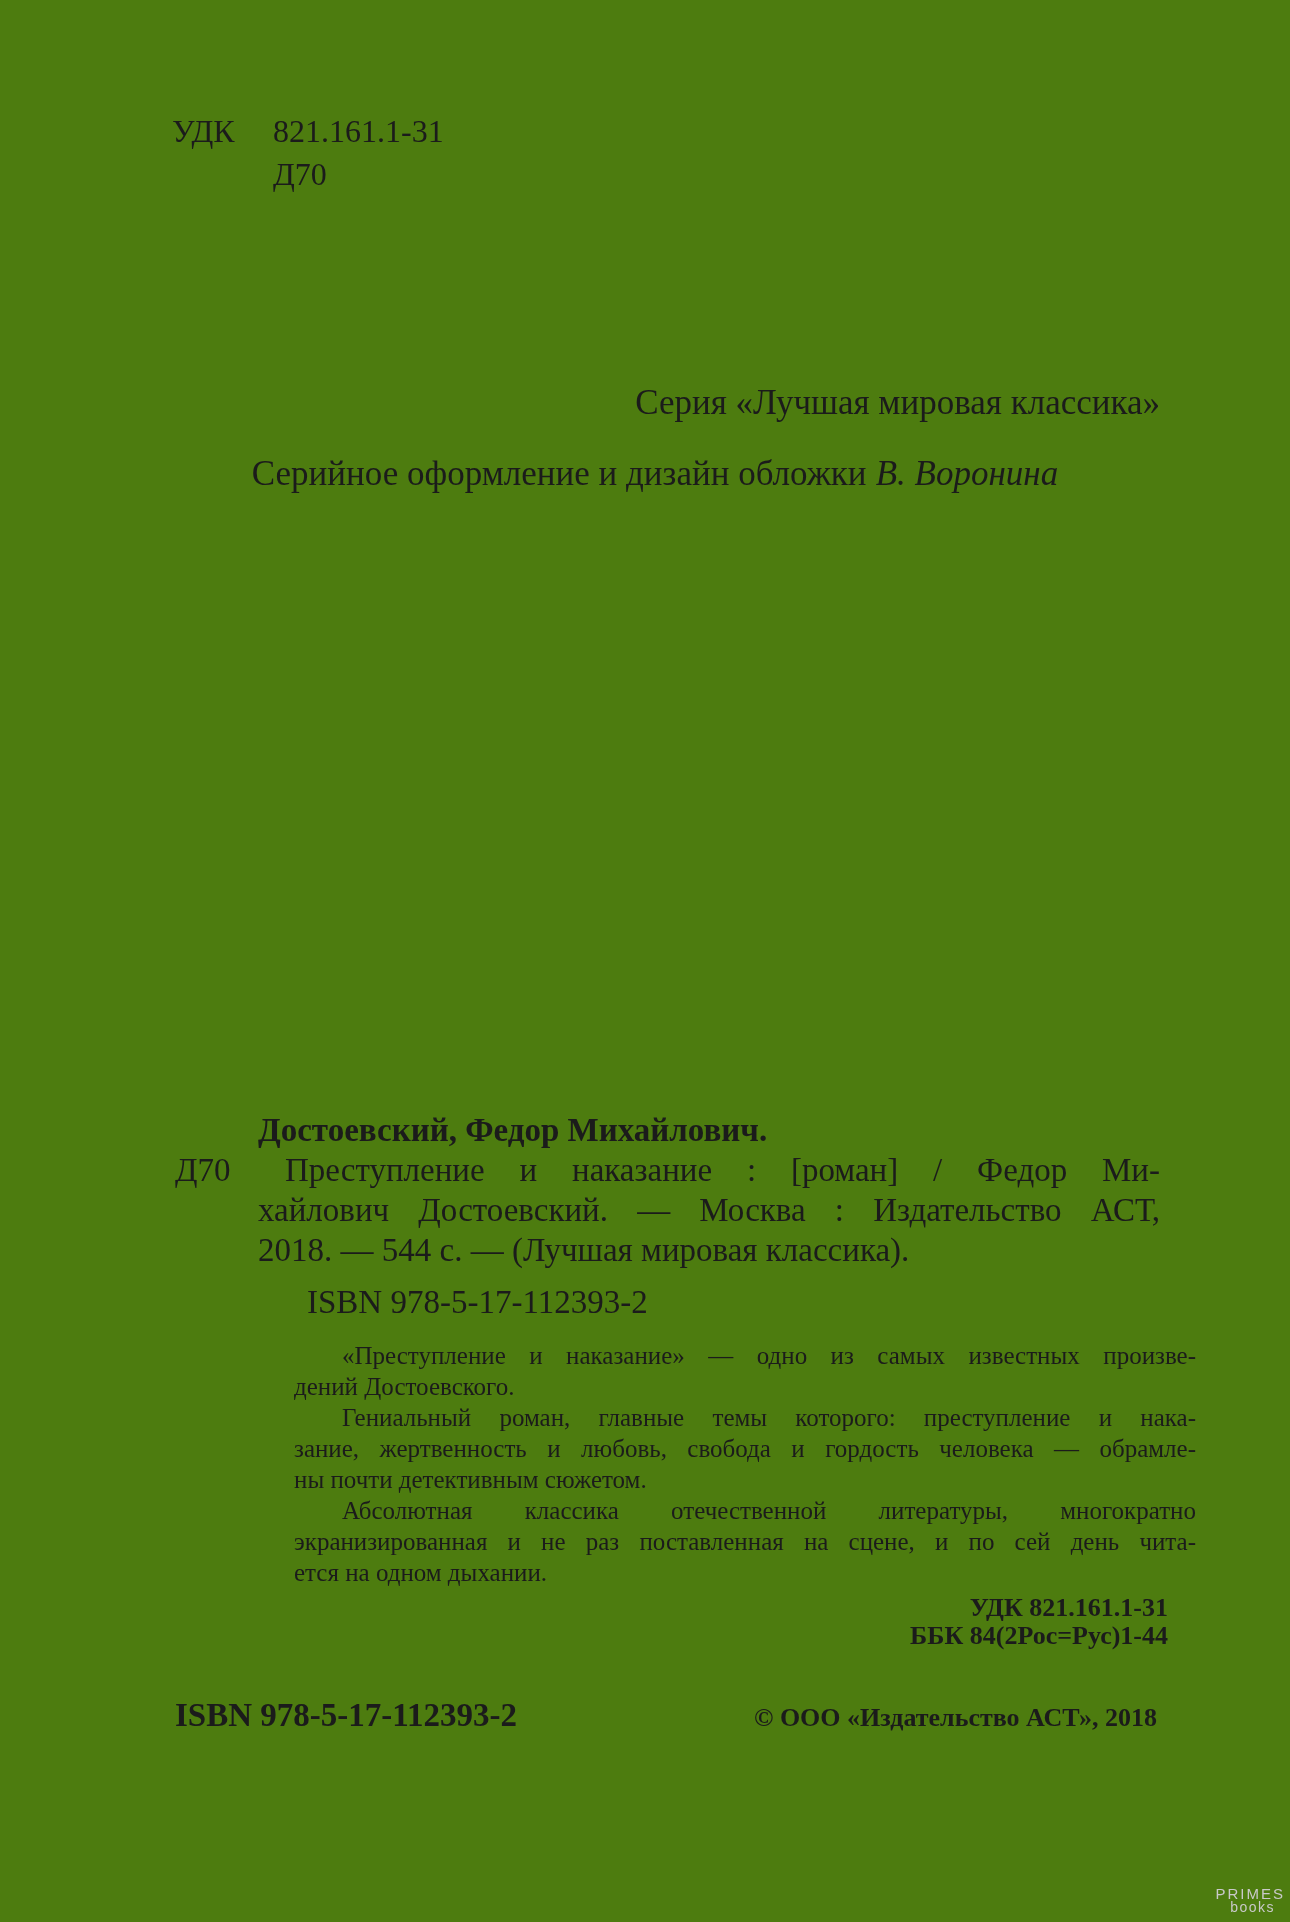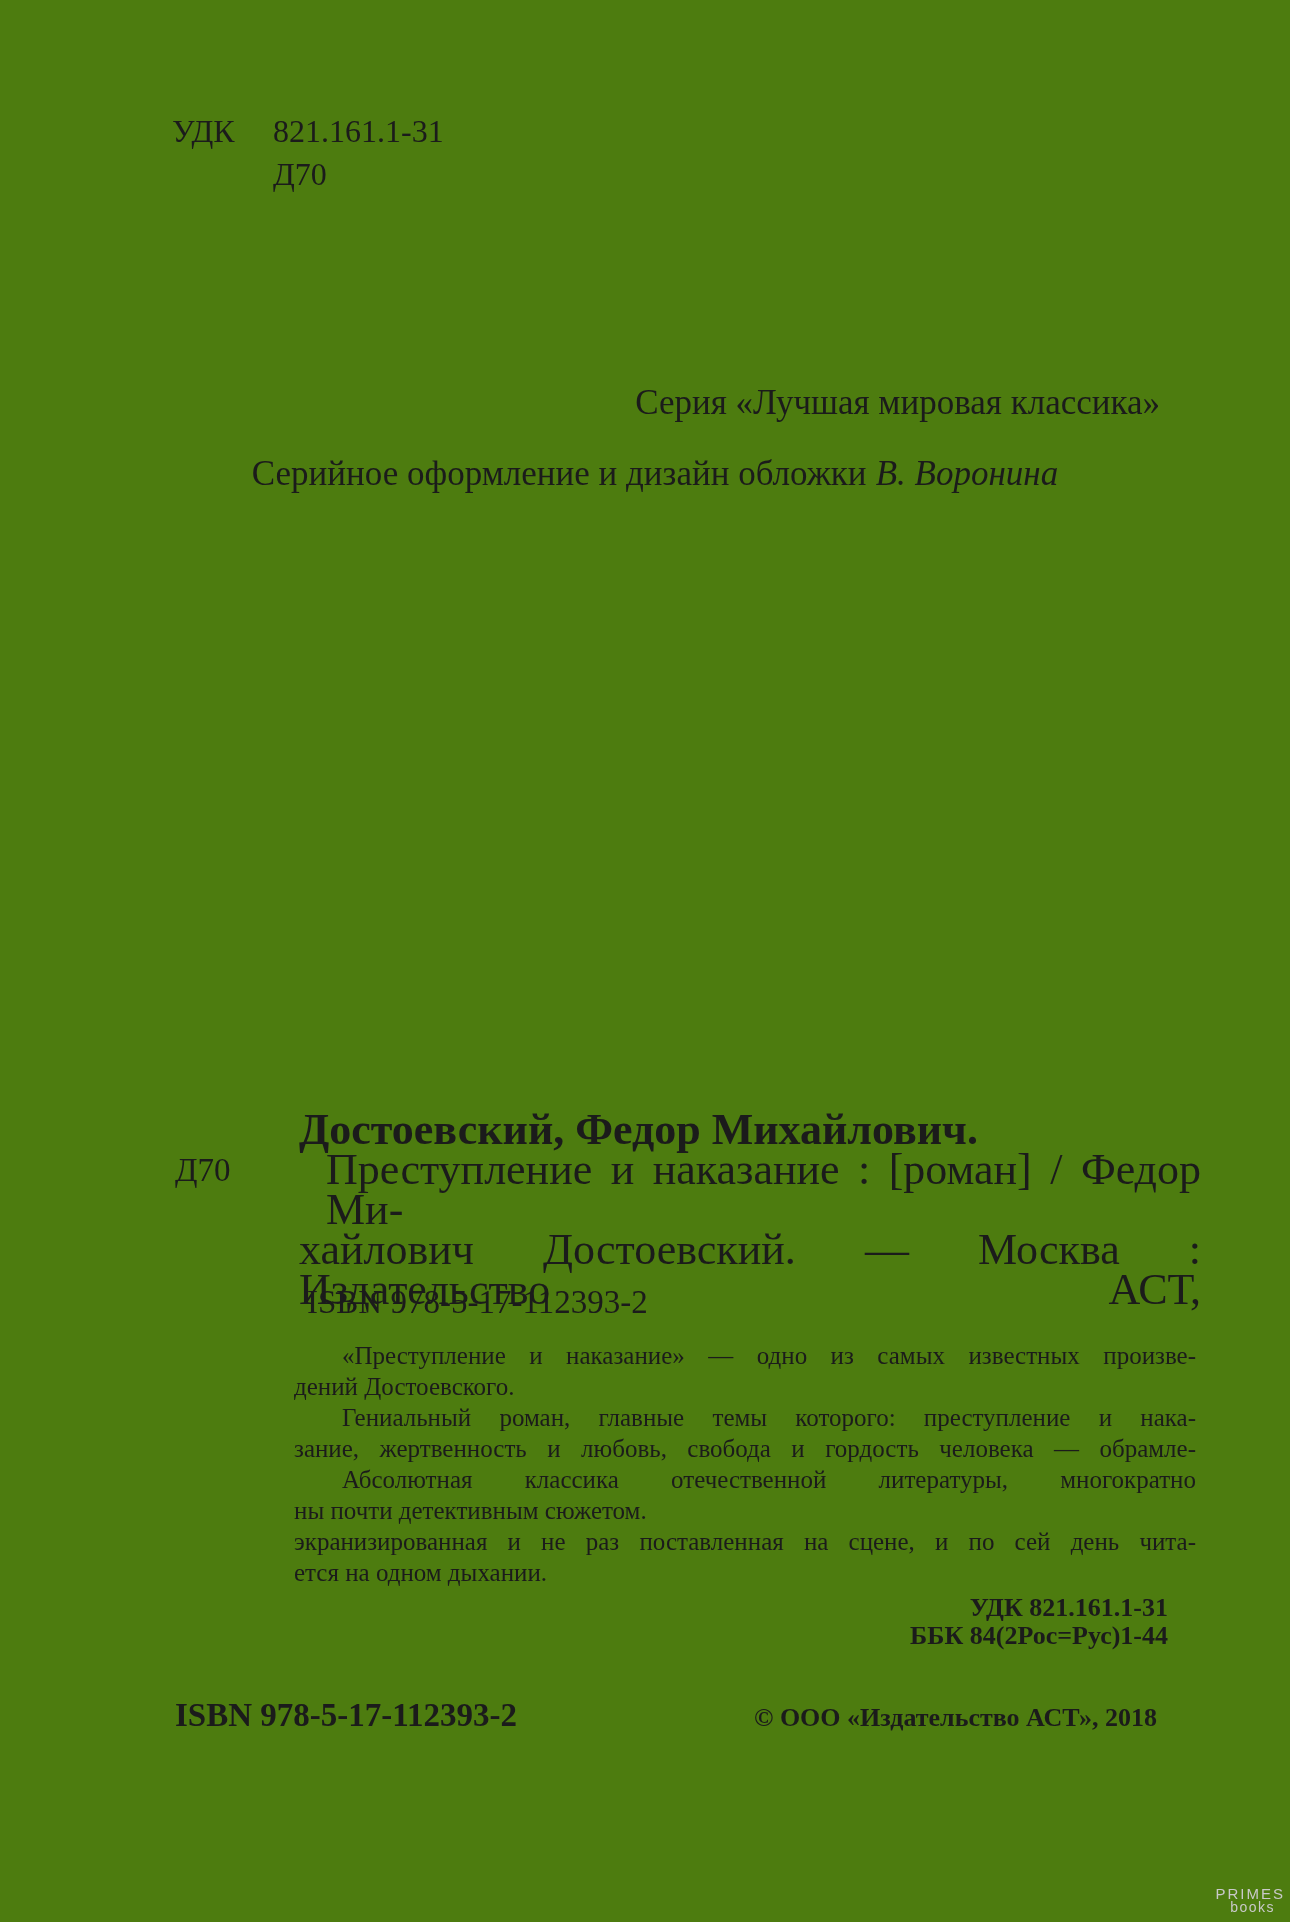--- a/index.html
+++ b/index.html
@@ -49,23 +49,22 @@
     left: 175px;
     top: 1150px;
     font-size: 33px;
     line-height: 40px;
   }
   .catalog {
     position: absolute;
     left: 258px;
     top: 1110px;
     width: 902px;
-    font-size: 44px;
+    font-size: 33px;
     line-height: 40px;
-    margin-left: 41px;
   }
   .catalog .author { font-weight: bold; }
   .rec.just { text-align: justify; text-align-last: justify; }
   .rec.ind { padding-left: 27px; }
   .isbn-mid {
     position: absolute;
     left: 307px;
     top: 1282px;
     font-size: 33px;
     line-height: 40px;
@@ -138,31 +137,32 @@
   <div class="design-line">
     <span class="prefix">Серийное оформление и дизайн обложки</span><span class="designer">В. Воронина</span>
   </div>
 
   <div class="margin-code">Д70</div>
 
   <div class="catalog">
     <div class="author">Достоевский, Федор Михайлович.</div>
     <div class="rec just ind">Преступление и наказание : [роман] / Федор Ми-</div>
     <div class="rec just">хайлович Достоевский. — Москва : Издательство АСТ,</div>
+    <div class="rec">2018. — 544 с. — (Лучшая мировая классика).</div>
   </div>
 
   <div class="isbn-mid">ISBN 978-5-17-112393-2</div>
 
   <div class="annotation">
     <div class="an-line just ind">«Преступление и наказание» — одно из самых известных произве-</div>
     <div class="an-line">дений Достоевского.</div>
     <div class="an-line just ind">Гениальный роман, главные темы которого: преступление и нака-</div>
     <div class="an-line just">зание, жертвенность и любовь, свобода и гордость человека — обрамле-</div>
+    <div class="an-line">ны почти детективным сюжетом.</div>
     <div class="an-line just ind">Абсолютная классика отечественной литературы, многократно</div>
-    <div class="an-line">ны почти детективным сюжетом.</div>
     <div class="an-line just">экранизированная и не раз поставленная на сцене, и по сей день чита-</div>
     <div class="an-line">ется на одном дыхании.</div>
   </div>
 
   <div class="codes-footer">
     <div>УДК 821.161.1-31</div>
     <div>ББК 84(2Рос=Рус)1-44</div>
   </div>
 
   <div class="footer">

